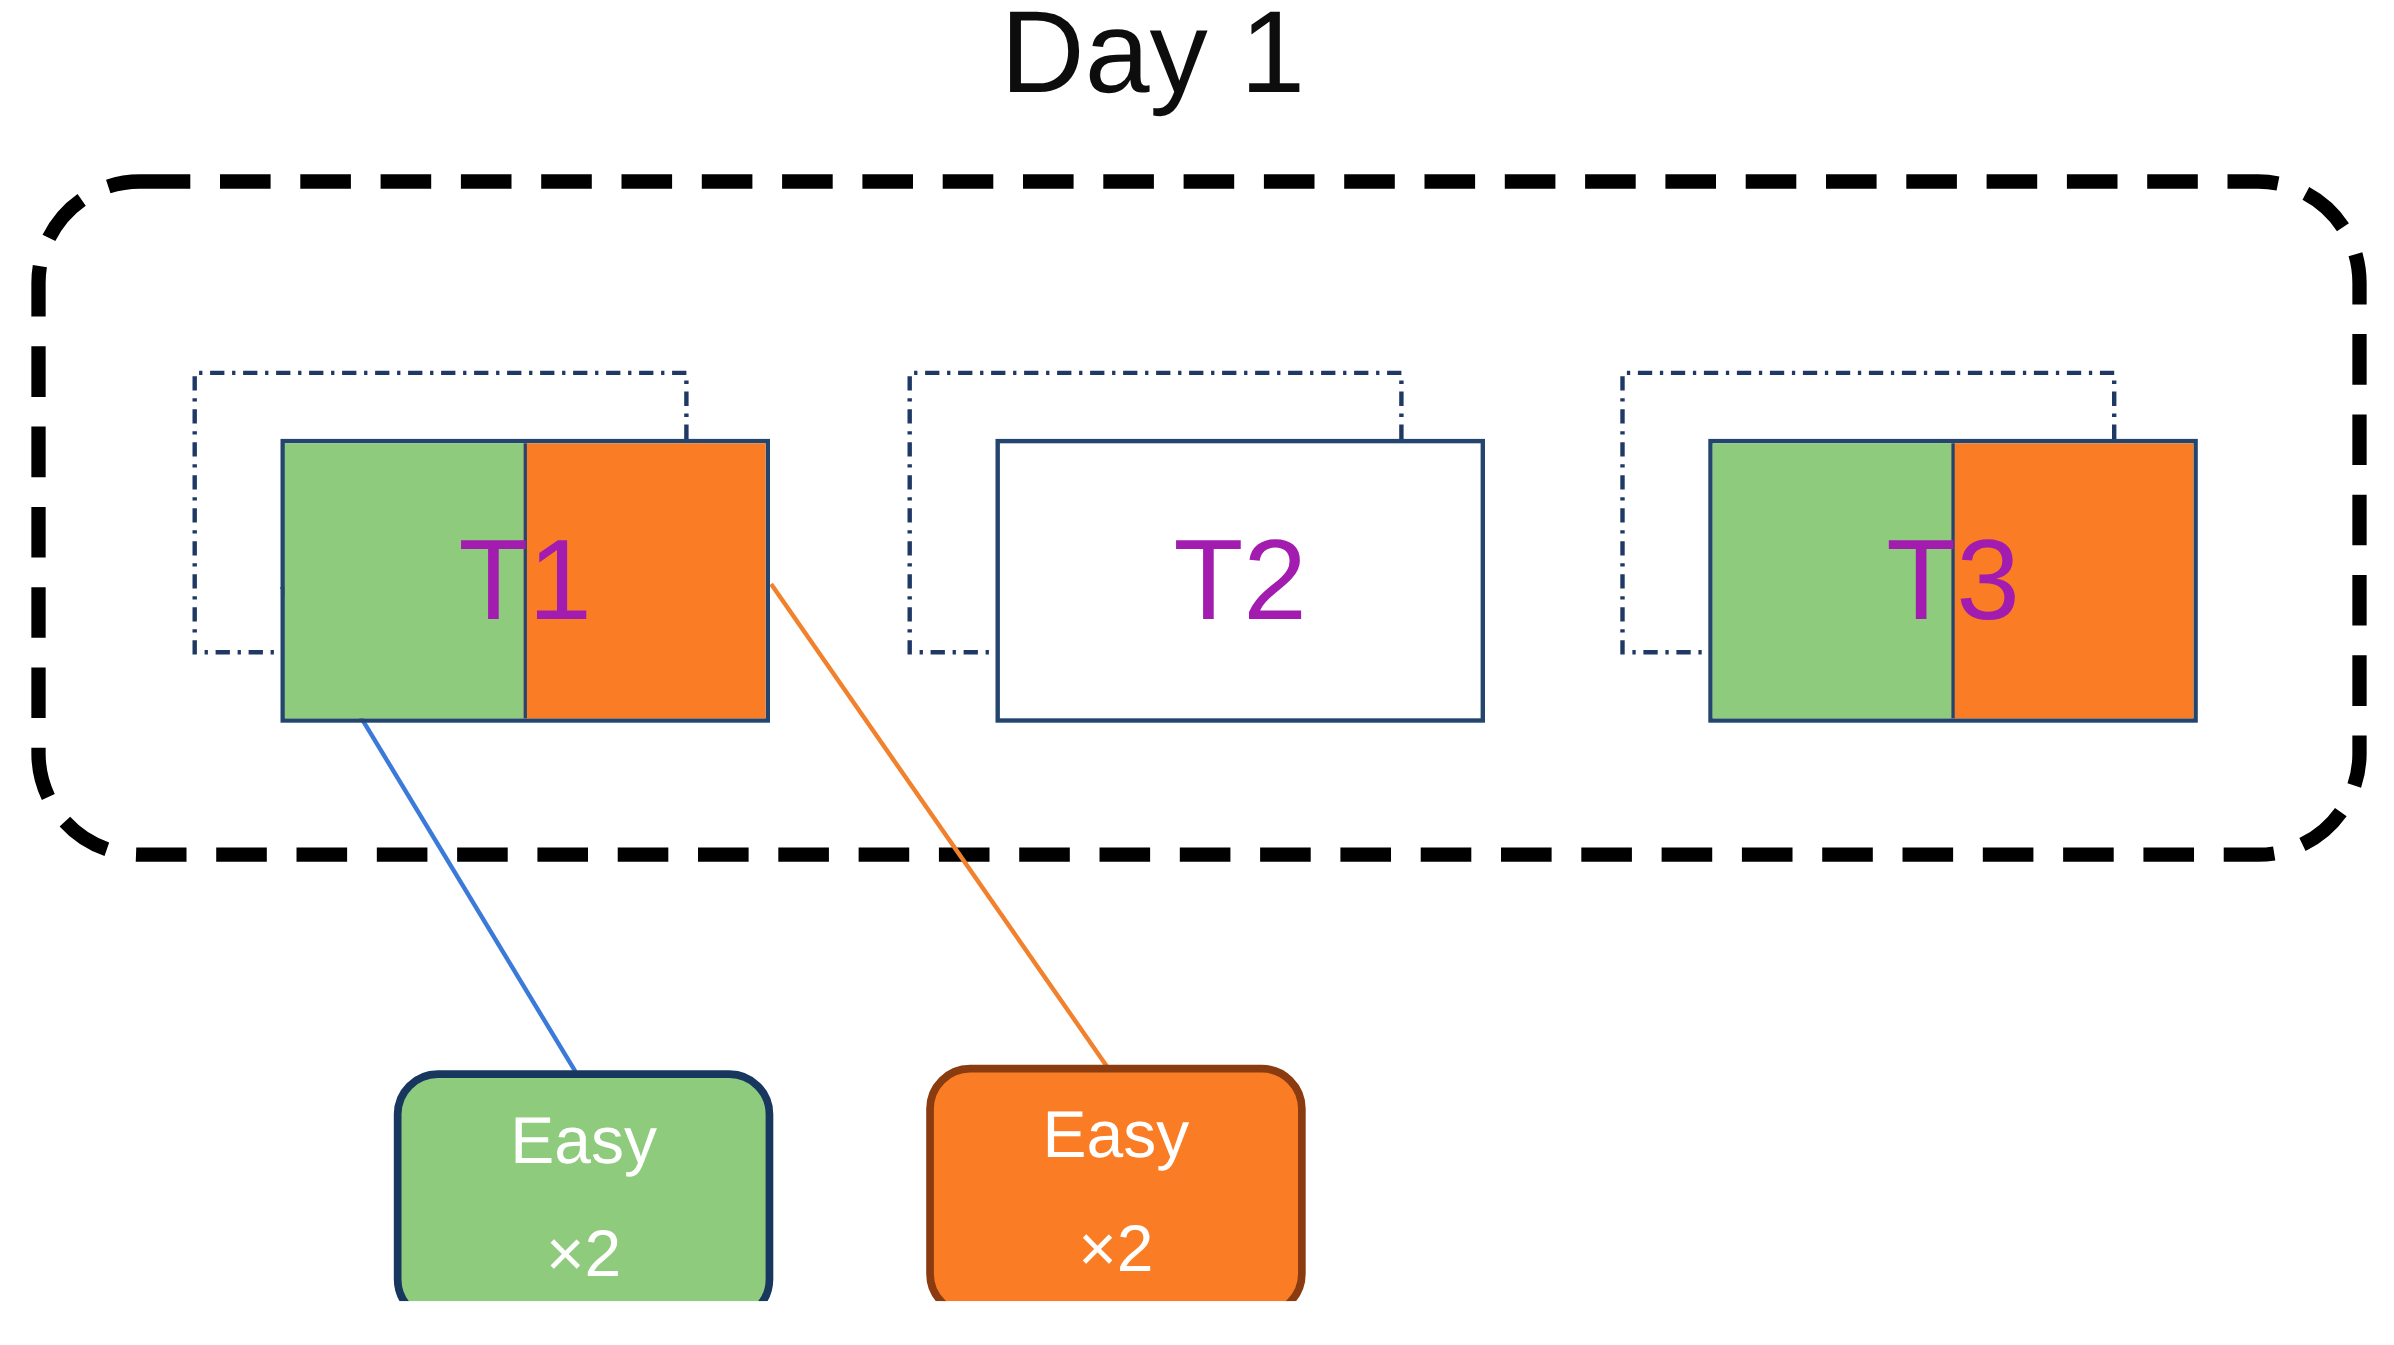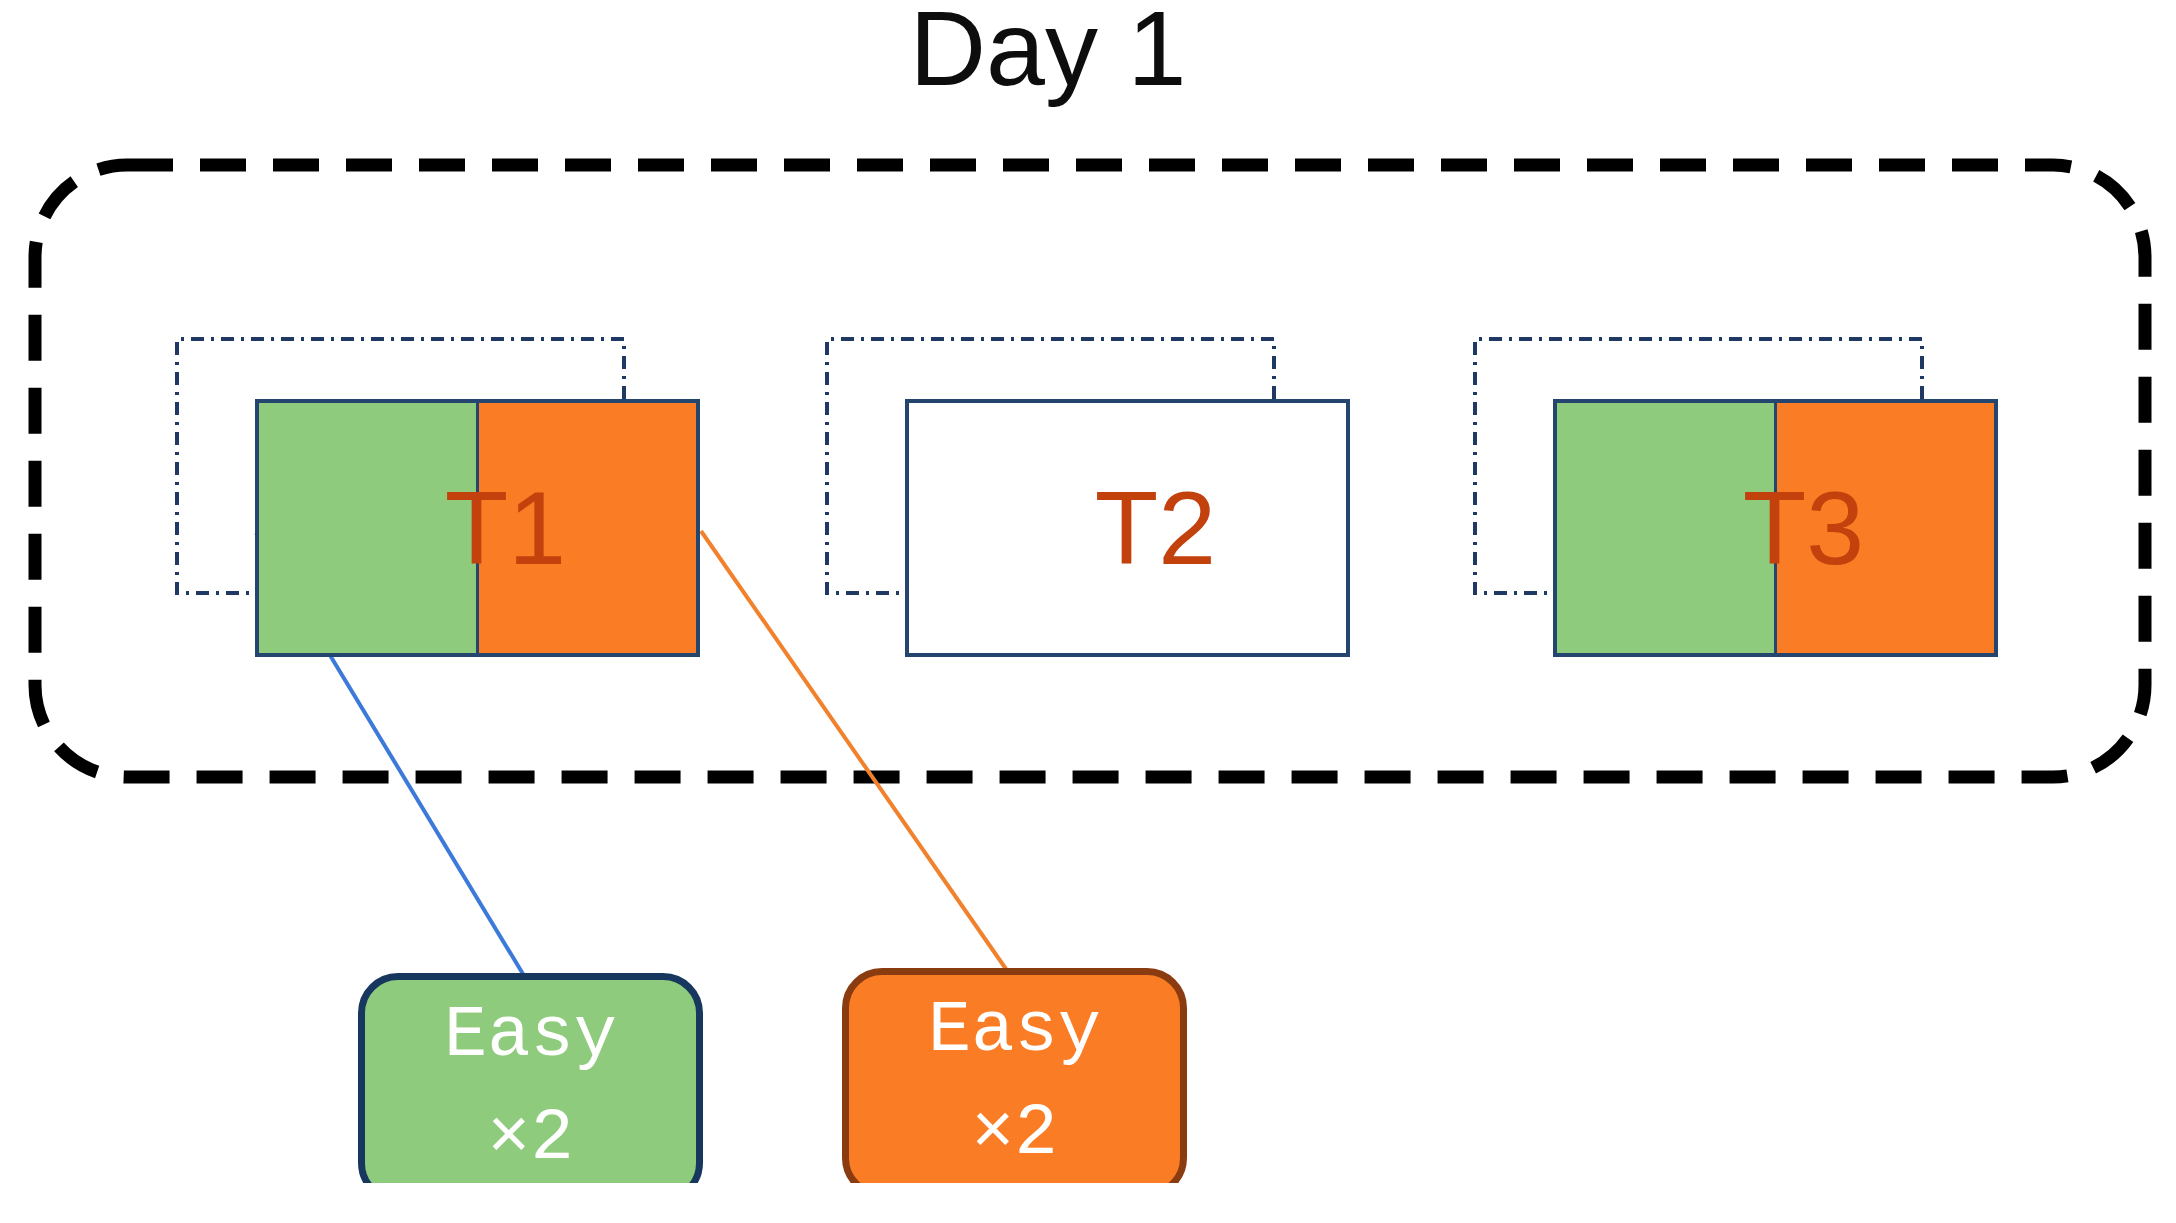--- a/index.html
+++ b/index.html
@@ -15,27 +15,27 @@
   .task-box{
     position:absolute;top:399px;width:445px;height:258px;box-sizing:border-box;
     border:4px solid var(--task-border);display:flex;z-index:2;
   }
   .task-box .half{flex:1 1 50%;}
   .task-box .half.easy{background:var(--easy-fill);}
   .task-box .half.hard{background:var(--hard-fill);border-left:3px solid var(--task-border);}
   .task-box .task-label{
     position:absolute;left:0;top:0;width:100%;height:100%;
     display:flex;align-items:center;justify-content:center;
-    font-size:104px;color:#c2410c;pointer-events:none;padding-left:28px;
+    font-size:104px;color:#a21caf;pointer-events:none;
   }
   .t1{left:255px;} .t2{left:905px;align-items:center;} .t3{left:1553px;}
   .legend-box{
     position:absolute;width:345px;height:230px;box-sizing:border-box;z-index:2;
     border-radius:40px;display:flex;flex-direction:column;align-items:center;justify-content:center;
-    color:#ffffff;font-size:72px;line-height:103px;text-align:center;font-family:Liberation Mono, monospace;
+    color:#ffffff;font-size:60px;line-height:103px;text-align:center;
   }
   .legend-easy{left:358px;top:973px;background:var(--easy-fill);border:7px solid var(--easy-legend-border);}
   .legend-hard{left:842px;top:968px;background:var(--hard-fill);border:7px solid var(--hard-legend-border);}
 </style>
 </head>
 <body>
 
 <div class="canvas">
 
   <div class="diagram-title">Day 1</div>

